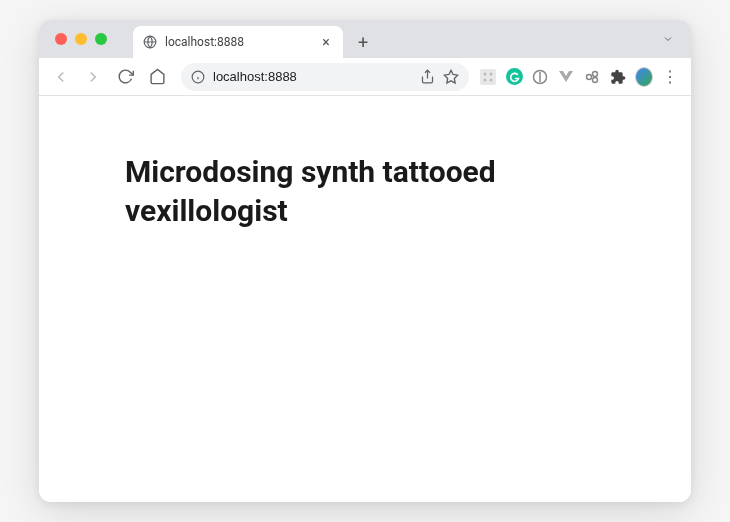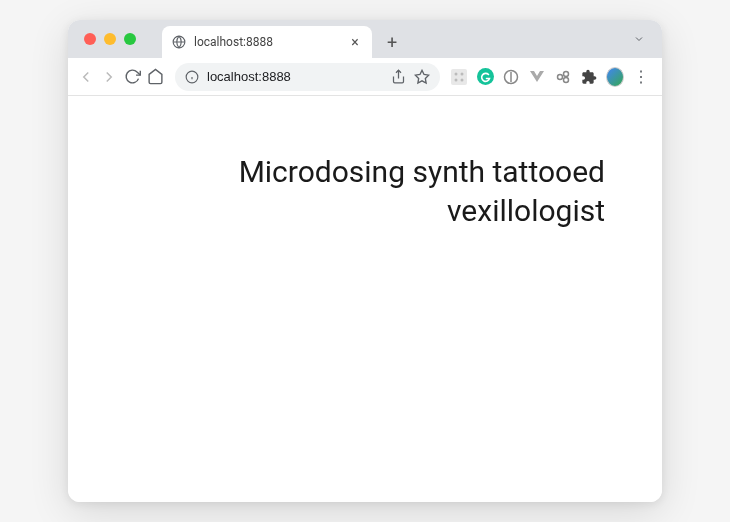--- a/index.html
+++ b/index.html
@@ -10,21 +10,21 @@
     body {
       font-family: -apple-system, BlinkMacSystemFont, "Segoe UI", Roboto, sans-serif;
       background: #f5f5f5;
       display: flex;
       justify-content: center;
       align-items: center;
       min-height: 522px;
       padding: 20px;
     }
     .browser-window {
-      width: 594px;
+      width: 652px;
       height: 482px;
       background: #fff;
       border-radius: 12px;
       box-shadow: 0 10px 40px rgba(0,0,0,0.12), 0 2px 10px rgba(0,0,0,0.08);
       overflow: hidden;
       display: flex;
       flex-direction: column;
     }
     .title-bar {
       height: 38px;
@@ -188,23 +188,23 @@
     }
     .content {
       flex: 1;
       background: #fff;
       display: flex;
       justify-content: center;
       padding-top: 56px;
     }
     .content h1 {
       font-size: 30px;
-      font-weight: 400;
+      font-weight: 700;
       color: #1a1a1a;
-      text-align: right;
+      text-align: left;
       line-height: 1.3;
       max-width: 480px;
     }
     svg { display: block; }
   </style>
 </head>
 <body>
 
 <div class="browser-window">
 

